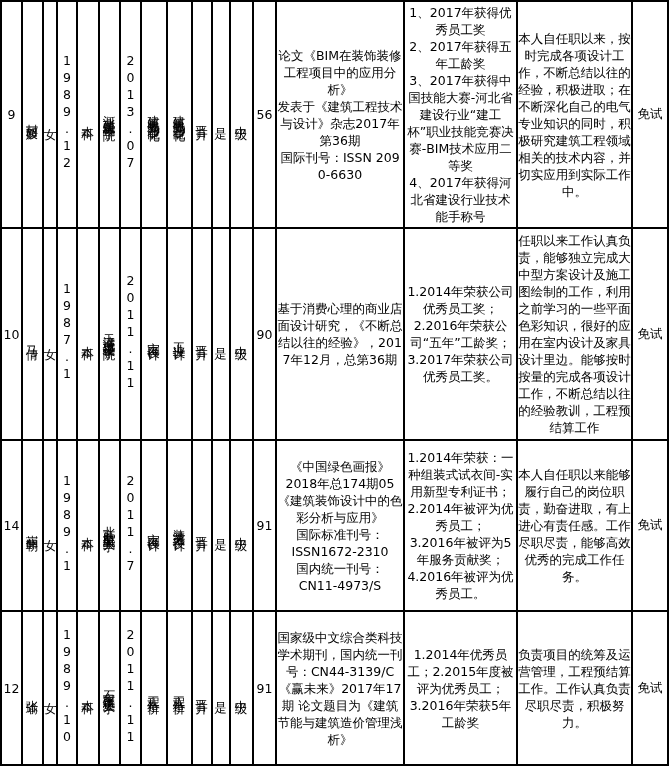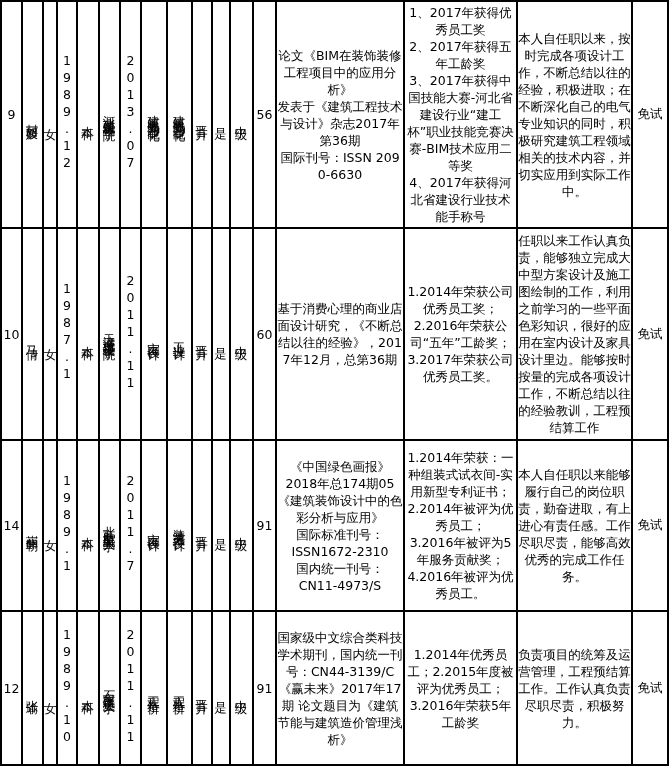--- a/index.html
+++ b/index.html
@@ -105,21 +105,21 @@
       <td class="vert"><span class="v">女</span></td>
       <td class="vert"><span class="v">1987.1</span></td>
       <td class="vert"><span class="v">本科</span></td>
       <td class="vert"><span class="v">天津城市建设学院</span></td>
       <td class="vert"><span class="v">2011.11</span></td>
       <td class="vert"><span class="v">室内设计</span></td>
       <td class="vert"><span class="v">工业设计</span></td>
       <td class="vert"><span class="v">晋升</span></td>
       <td class="vert"><span class="v">是</span></td>
       <td class="vert"><span class="v">中级</span></td>
-      <td class="num">60</td>
+      <td class="num">90</td>
       <td class="txt">基于消费心理的商业店面设计研究，《不断总结以往的经验》，2017年12月，总第36期</td>
       <td class="txt">1.2014年荣获公司优秀员工奖；
 2.2016年荣获公司“五年”工龄奖；
 3.2017年荣获公司优秀员工奖。</td>
       <td class="txt">任职以来工作认真负责，能够独立完成大中型方案设计及施工图绘制的工作，利用之前学习的一些平面色彩知识，很好的应用在室内设计及家具设计里边。能够按时按量的完成各项设计工作，不断总结以往的经验教训，工程预结算工作</td>
       <td class="num">免试</td>
     </tr>
 
     <tr class="tr2">
       <td class="num">14</td>

